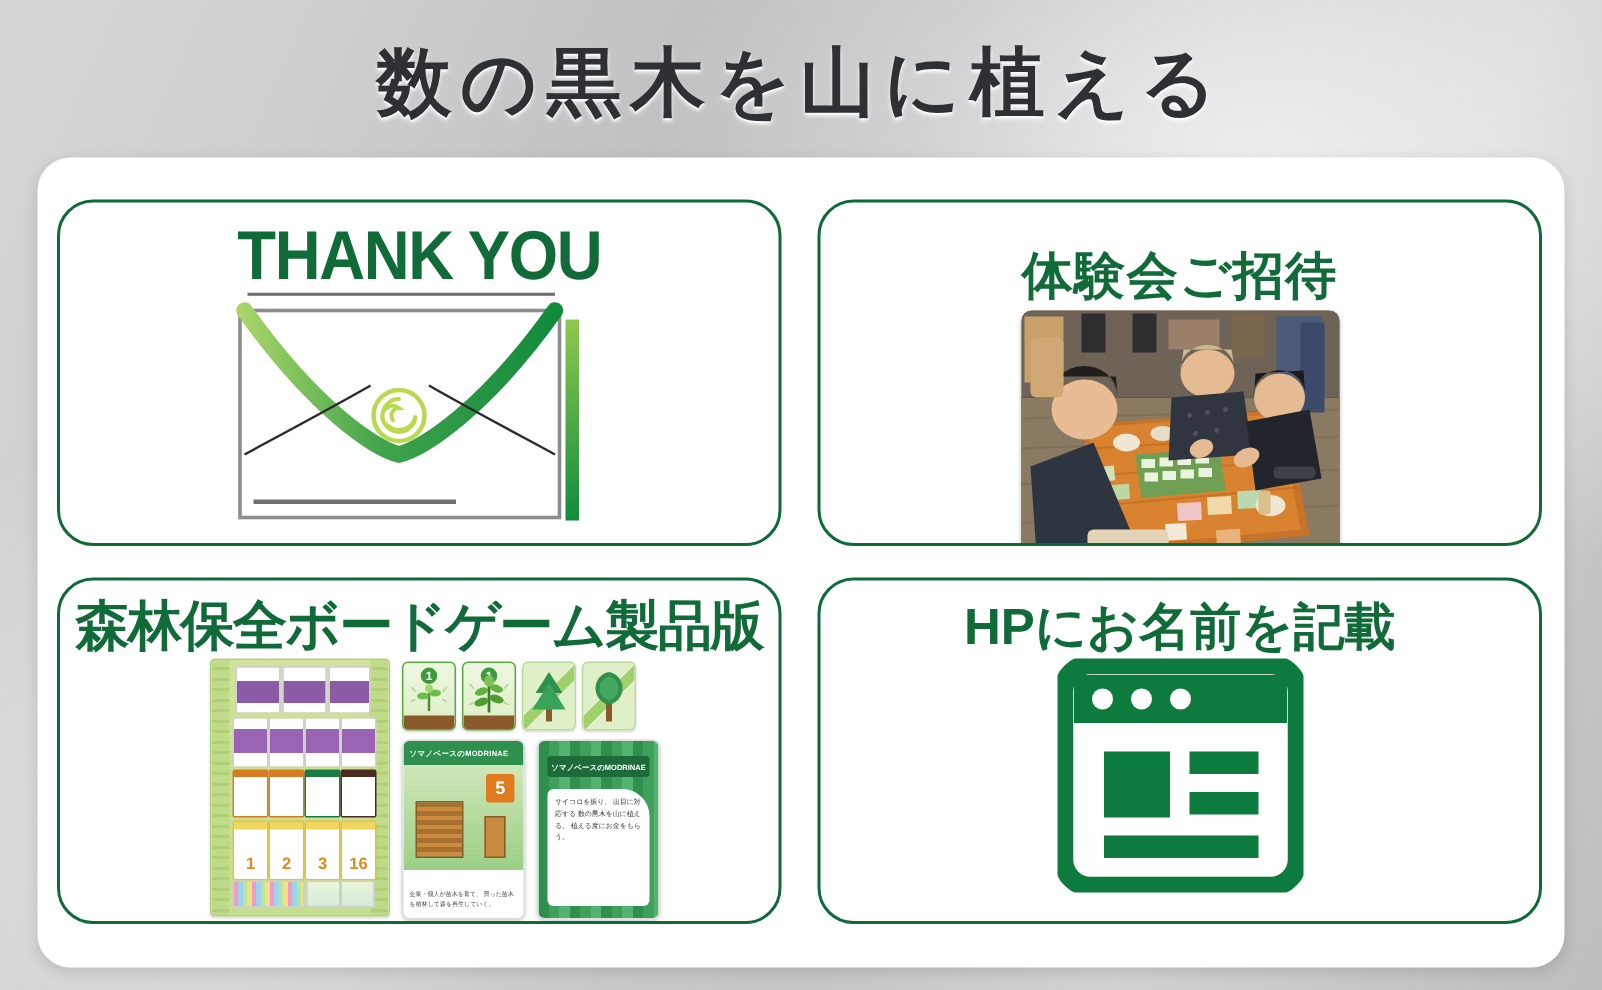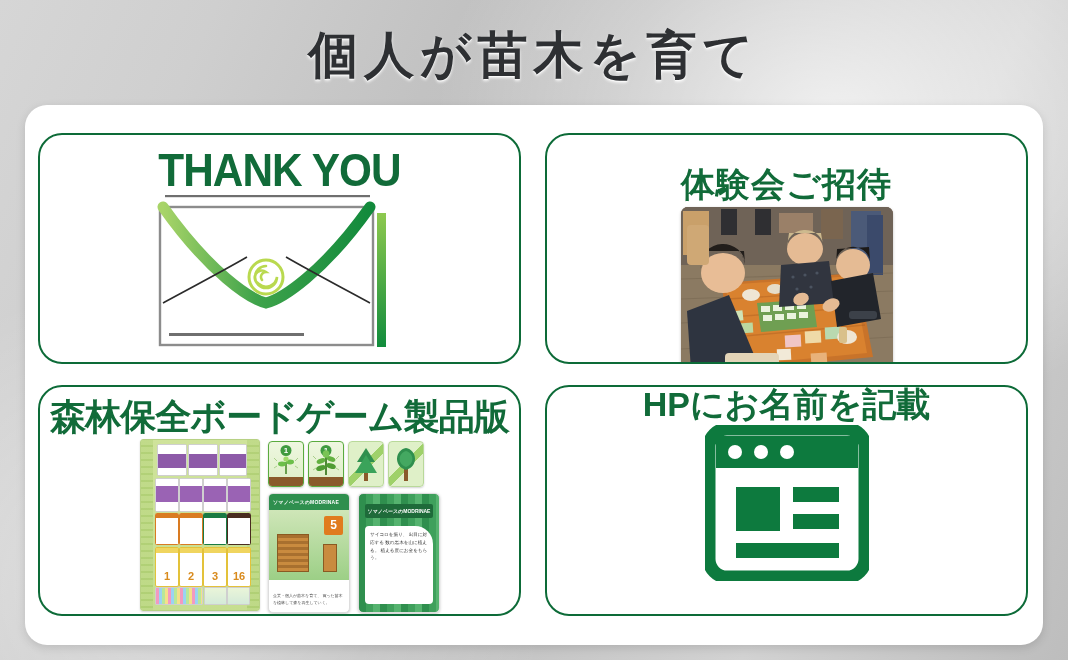--- a/index.html
+++ b/index.html
@@ -48,21 +48,21 @@
     font-weight:700;white-space:nowrap;
     line-height:1;
   }
   #thanks-title{
     margin-top:12px;font-size:46px;letter-spacing:-1px;
     font-family:"Liberation Sans Narrow","Liberation Sans",sans-serif;
     transform:scaleX(.92);
   }
   #event-title{ margin-top:32px;font-size:34px;letter-spacing:1px; }
   #game-title{  margin-top:12px;font-size:36px;letter-spacing:-1px; }
-  #hp-title{    font-size:34px;letter-spacing:0px; }
+  #hp-title{    margin-top:14px;font-size:34px;letter-spacing:0px; }
 
   
   .envelope-wrap{ position:relative;width:100%;height:160px;margin-top:2px; }
   .env-svg{ display:block;margin:0 auto; }
 
   
   .photo-wrap{ width:100%;text-align:center;margin-top:6px; }
   .photo{
     display:inline-block;width:212px;height:163px;border-radius:7px;
     overflow:hidden;position:relative;
@@ -183,21 +183,21 @@
   
   .hp-wrap{ width:100%;text-align:center;margin-top:4px; }
 
   [data-bind]{}
 </style>
 </head>
 <body>
 
 <div class="stage">
 
-  <div class="page-title" data-bind="page.title">個人が苗木を育て</div>
+  <div class="page-title" data-bind="page.title">数の黒木を山に植える</div>
 
   <div class="panel"></div>
 
   <div class="card" id="card-thanks">
     <div class="card-title" id="thanks-title" data-bind="cards.thanks.title">THANK YOU</div>
     <div class="envelope-wrap">
       <svg class="env-svg" width="250" height="152" viewBox="0 0 250 152">
         <defs>
           <linearGradient id="flapG" x1="0" y1="0" x2="1" y2="0">
             <stop offset="0%" stop-color="#a8d468"></stop>

